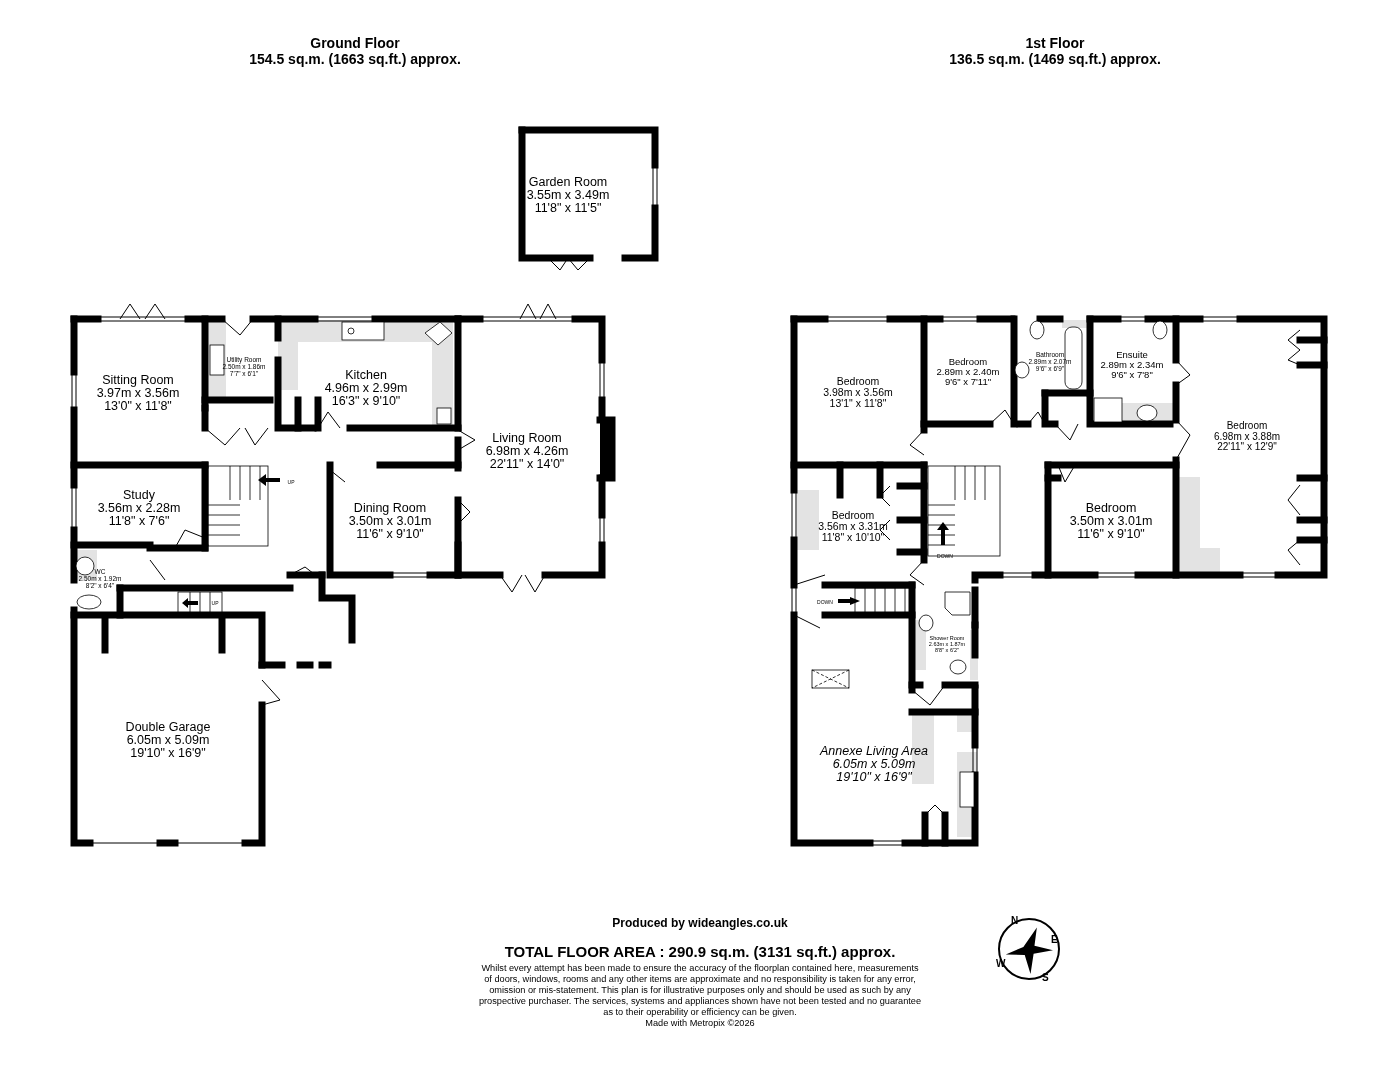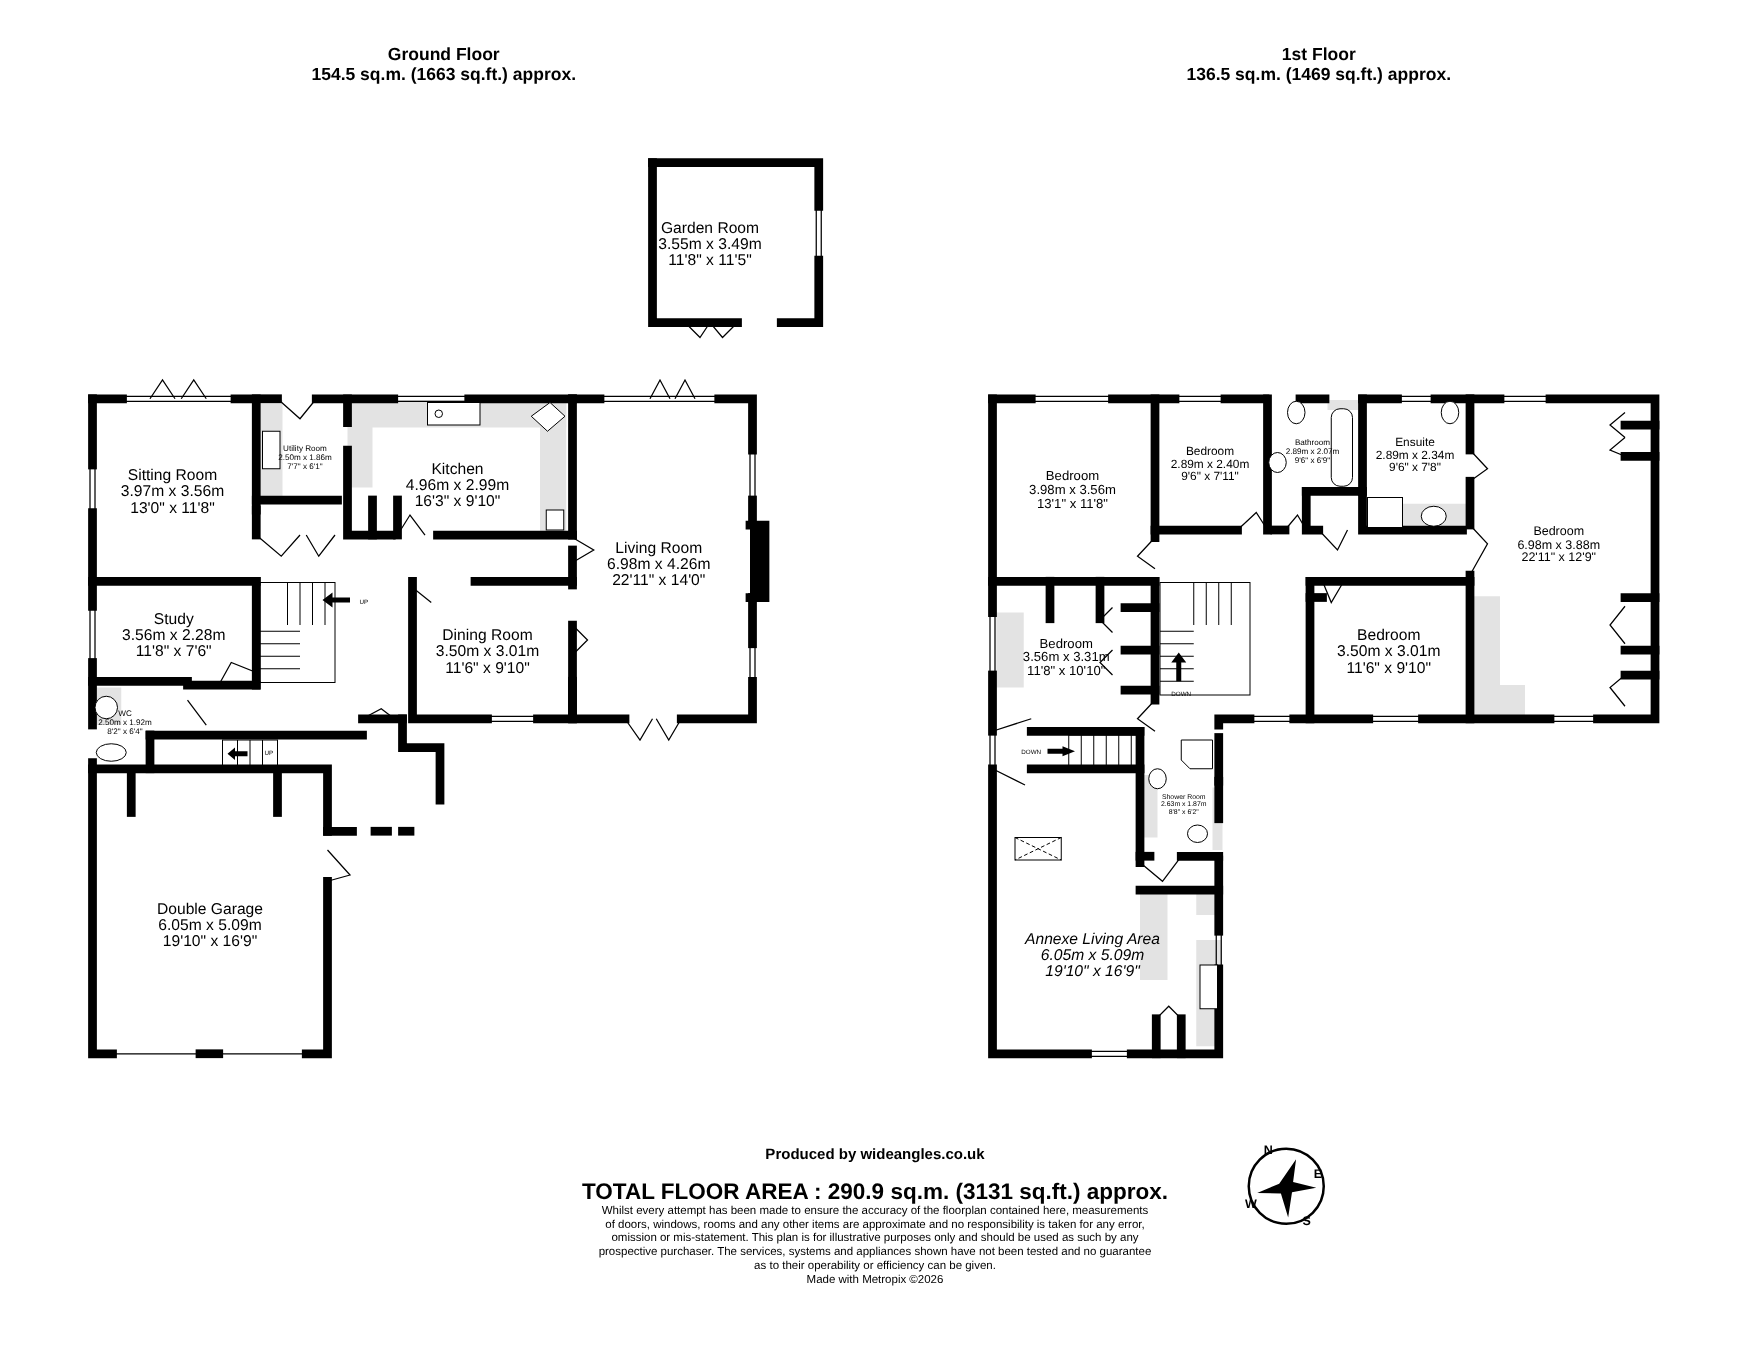--- a/index.html
+++ b/index.html
@@ -6,21 +6,21 @@
   body { width: 1393px; height: 1080px; position: relative; overflow: hidden; font-family: "Liberation Sans", sans-serif; color: #000; }
   svg.plan { position: absolute; left: 0; top: 0; width: 1393px; height: 1080px; }
   .floor-title { position: absolute; text-align: center; font-weight: bold; font-size: 14px; line-height: 16px; }
   .floor-title div { white-space: nowrap; }
   .room-label { position: absolute; text-align: center; font-size: 12.5px; line-height: 13px; white-space: nowrap; transform: translateX(-50%); }
   .room-label.small { font-size: 8px; line-height: 8.5px; }
   .room-label.tiny { font-size: 6.5px; line-height: 7px; }
   .tag { position: absolute; font-size: 5px; transform: translateX(-50%); }
   .footer { position: absolute; left: 450px; width: 500px; text-align: center; }
   .produced { top: 916px; font-weight: bold; font-size: 12px; }
-  .total { top: 943px; font-weight: bold; font-size: 18px; }
+  .total { top: 943px; font-weight: bold; font-size: 15px; }
   .disclaimer { top: 963px; font-size: 9.2px; line-height: 11px; text-align: center; }
   .compass { position: absolute; left: 994px; top: 914px; width: 70px; height: 70px; }
   .compass span { position: absolute; font-size: 10px; font-weight: bold; }
 </style>
 </head>
 <body>
 
 <div class="floor-title" style="left:220px; top:35px; width:270px;">
   <div>Ground Floor</div>
   <div>154.5 sq.m. (1663 sq.ft.) approx.</div>

